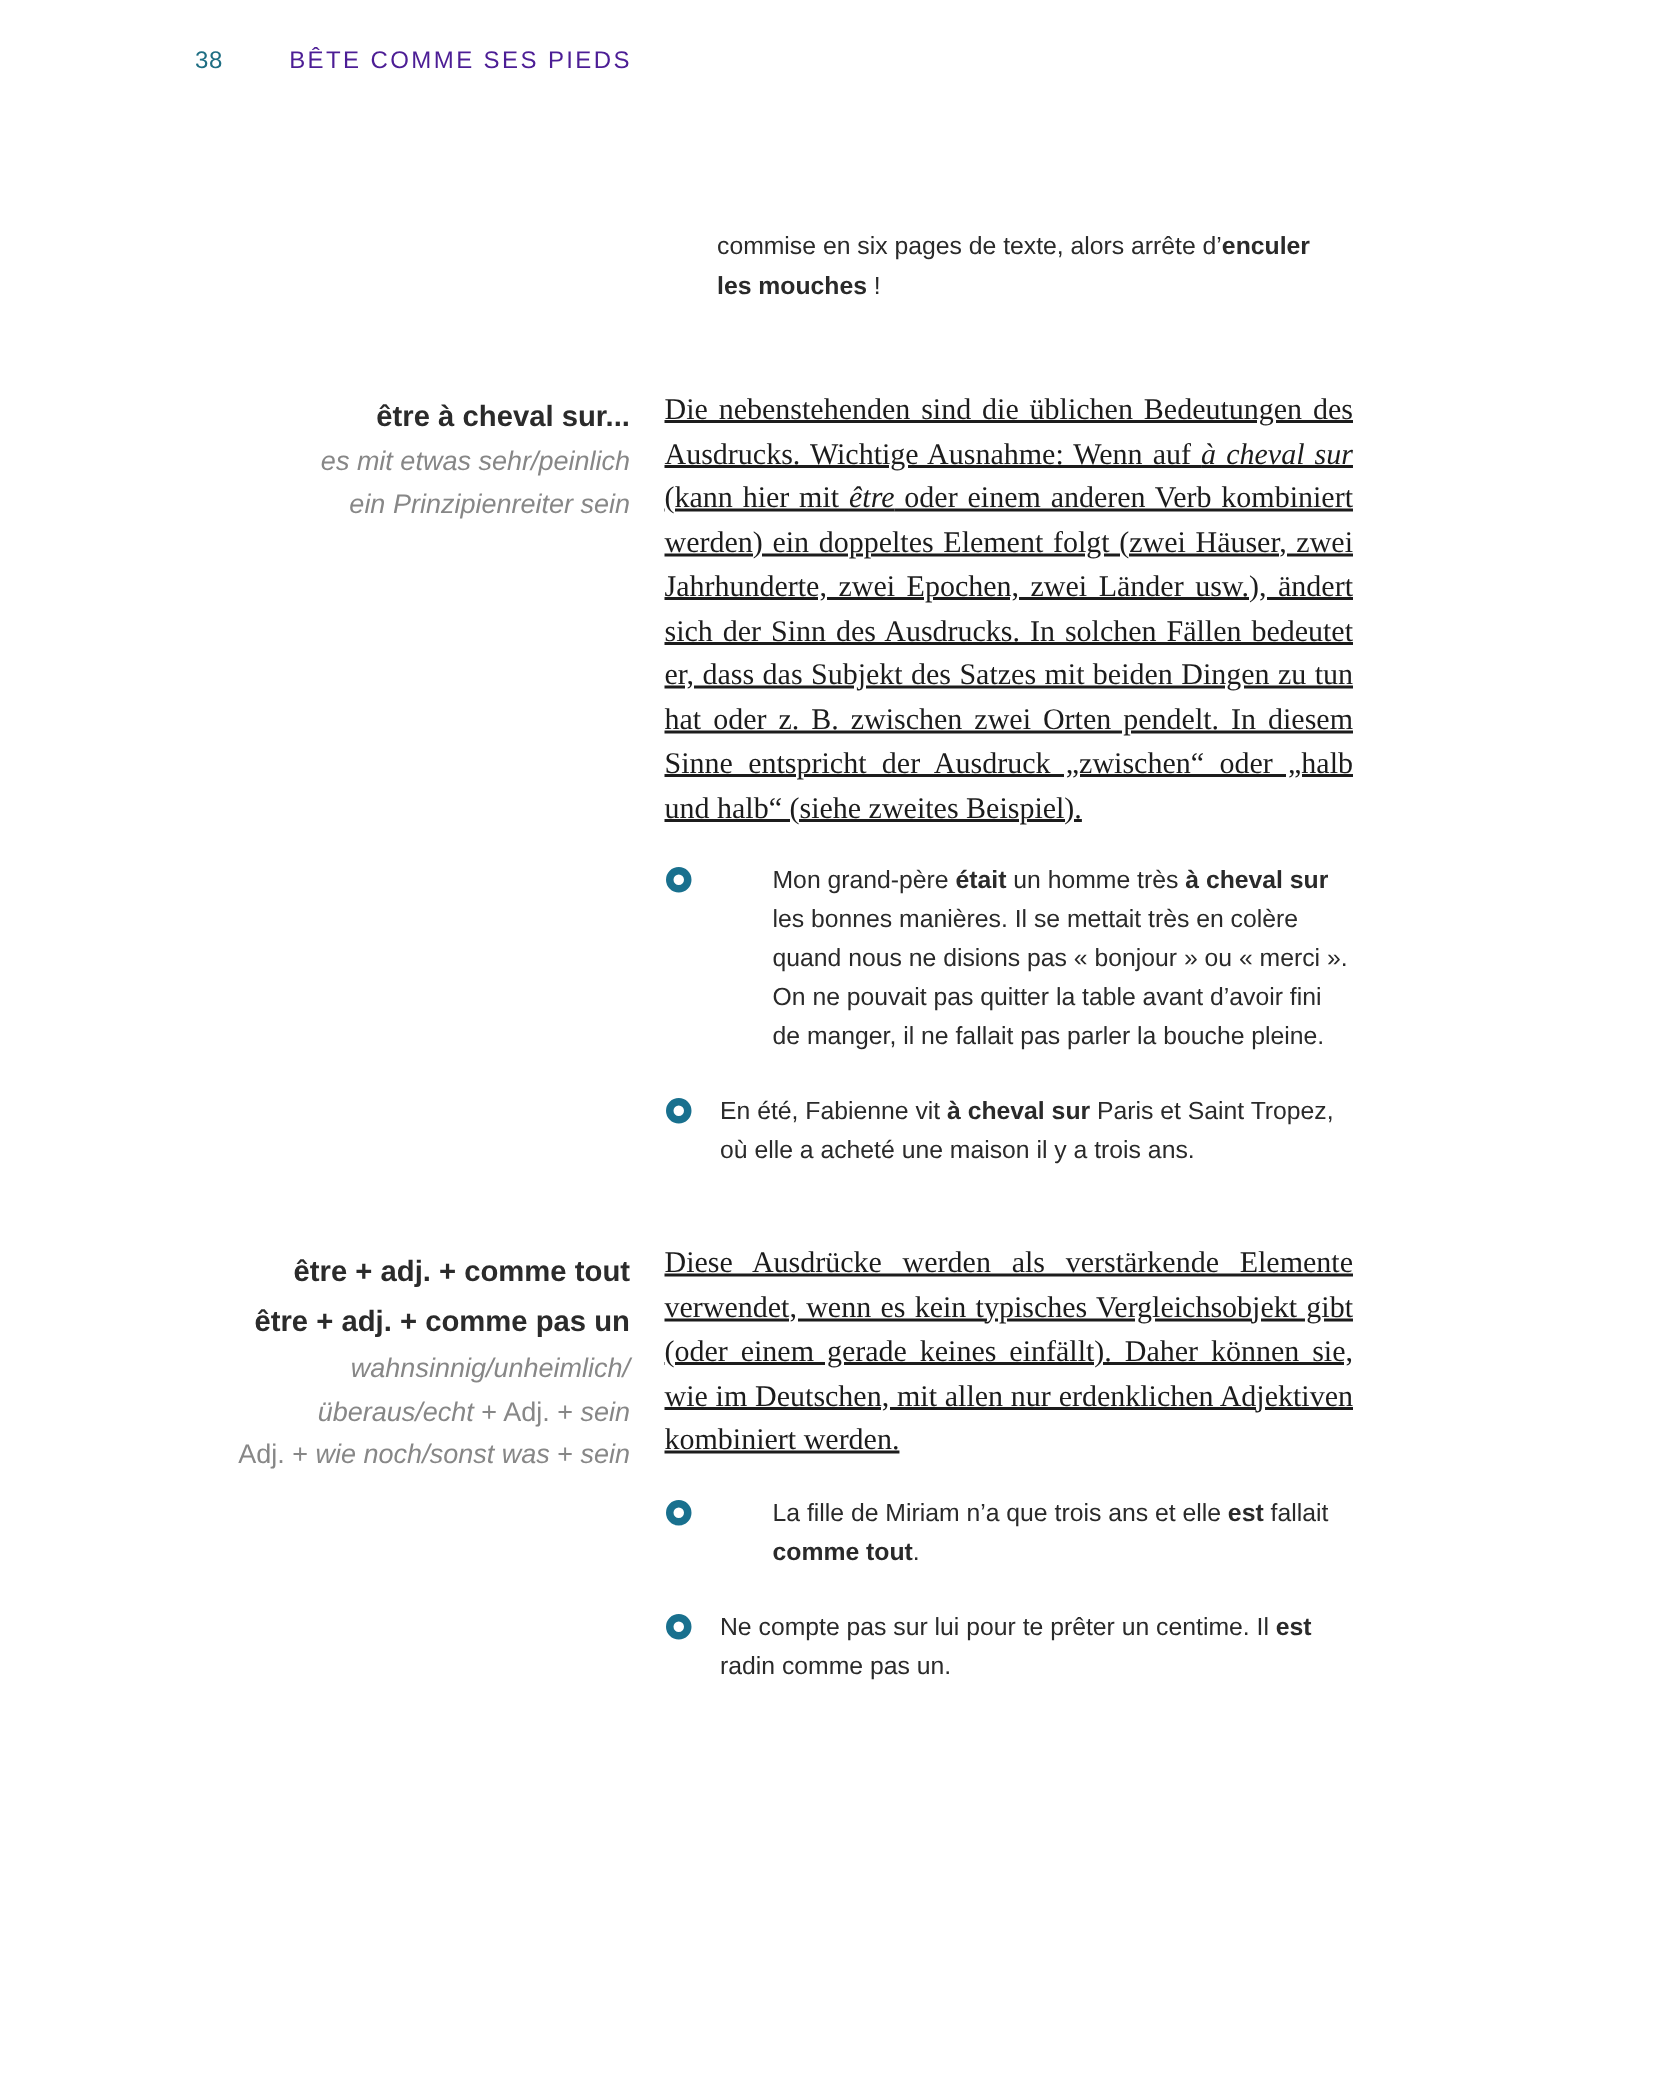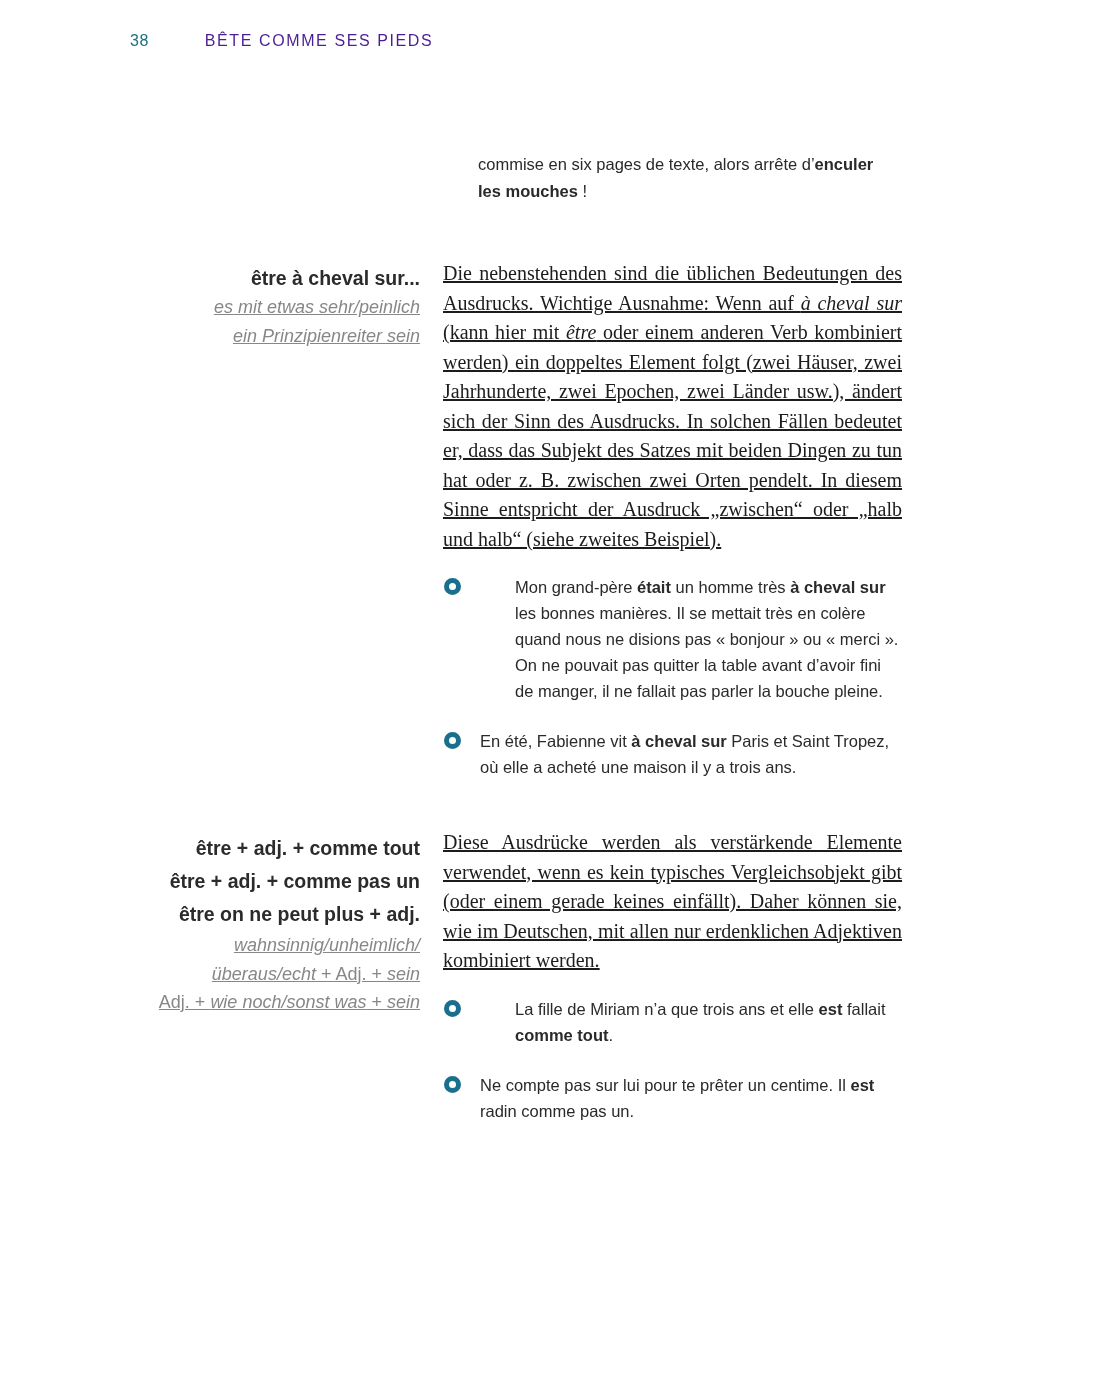--- a/index.html
+++ b/index.html
@@ -13,21 +13,21 @@
     font-family: "Liberation Sans", sans-serif;
     color: #212121;
   }
   
   .page-header {
     position: absolute;
     top: 32px;
     left: 130px;
     display: flex;
     align-items: flex-start;
-    gap: 56px;
+    gap: 44px;
     font-size: 16px;
     letter-spacing: 0.5px;
   }
   .page-number { color: #1e6e83; font-weight: 400; }
   .running-title { color: #4c1d95; letter-spacing: 1.6px; font-weight: 400; }
 
   
   .content {
     position: absolute;
     top: 112px;
@@ -59,21 +59,20 @@
   .keyword-line {
     font-size: 19.5px;
     font-weight: 700;
     line-height: 33px;
     color: #2b2b2b;
   }
   .gloss-line {
     font-size: 18px;
     line-height: 28.5px;
     color: #878787;
-    text-decoration: underline;
   }
   .entry-1 .keyword-line { line-height: 30px; }
 
   .body-col { }
   .explanation {
     margin: 0;
     font-family: "Liberation Serif", serif;
     font-size: 20px;
     line-height: 29.5px;
     color: #1c1c1c;
@@ -139,21 +138,20 @@
             <p class="example-text"><span>En été, Fabienne vit </span><span style="font-weight: 700;">à cheval sur</span><span> Paris et Saint Tropez, où elle a acheté une maison il y a trois ans.</span></p>
           </div>
         </div>
       </div>
     </section>
 
     <section class="entry entry-2">
       <div class="keyword-col">
         <div class="keyword-line"><span style="font-weight: 700;">être + adj. + comme tout</span></div>
         <div class="keyword-line"><span style="font-weight: 700;">être + adj. + comme pas un</span></div>
-        <div class="keyword-line"><span style="font-weight: 700;">être on ne peut plus + adj.</span></div>
         <div class="gloss-line"><span style="font-style: italic;">wahnsinnig/unheimlich/</span></div>
         <div class="gloss-line"><span style="font-style: italic;">überaus/echt</span><span> + Adj. + </span><span style="font-style: italic;">sein</span></div>
         <div class="gloss-line"><span>Adj. + </span><span style="font-style: italic;">wie noch/sonst was</span><span> + </span><span style="font-style: italic;">sein</span></div>
       </div>
       <div class="body-col">
         <p class="explanation"><span>Diese Ausdrücke werden als verstärkende Elemente verwendet, wenn es kein typisches Vergleichsobjekt gibt (oder einem gerade keines einfällt). Daher können sie, wie im Deutschen, mit allen nur erdenklichen Adjektiven kombiniert werden.</span></p>
         <div class="examples">
           <div class="example">
             <span class="bullet-icon"></span>
             <p class="example-text"><span>La fille de Miriam n’a que trois ans et elle </span><span style="font-weight: 700;">est</span><span> fallait </span><span style="font-weight: 700;">comme tout</span><span>.</span></p>

